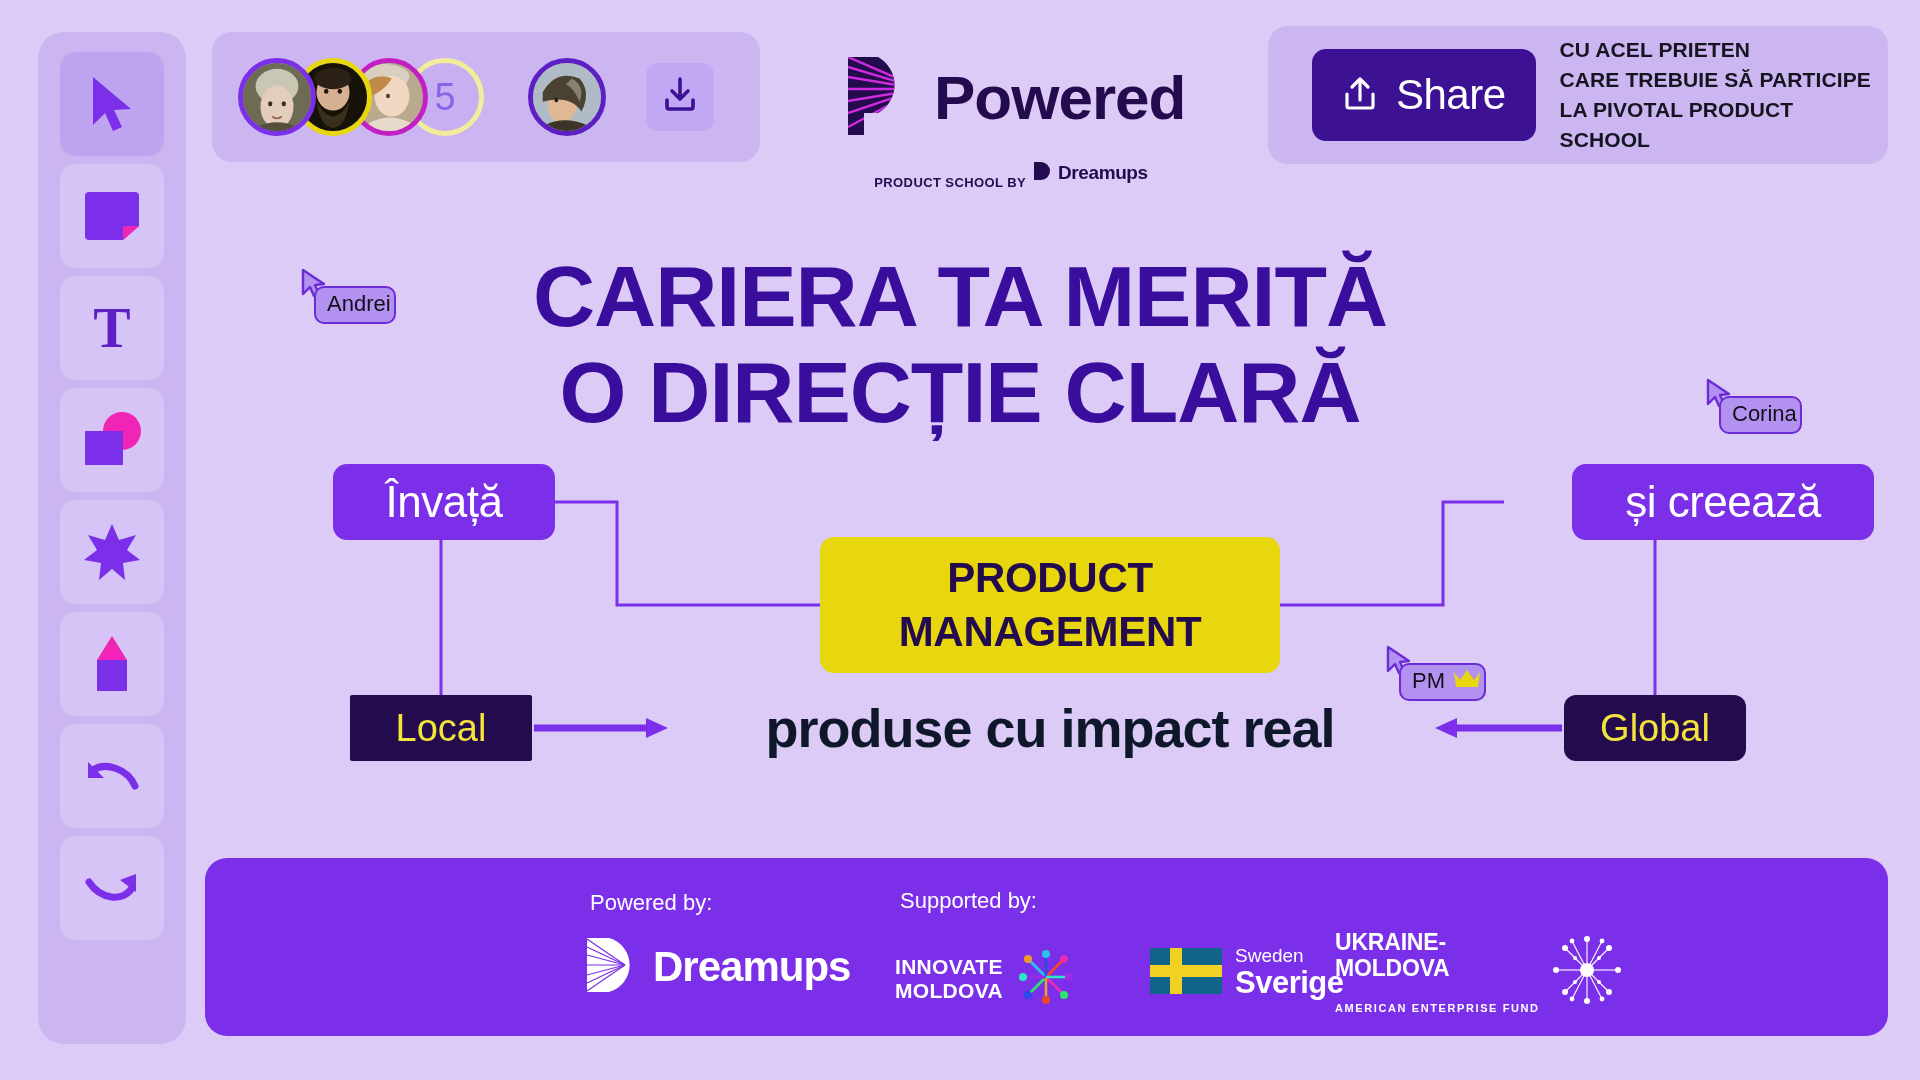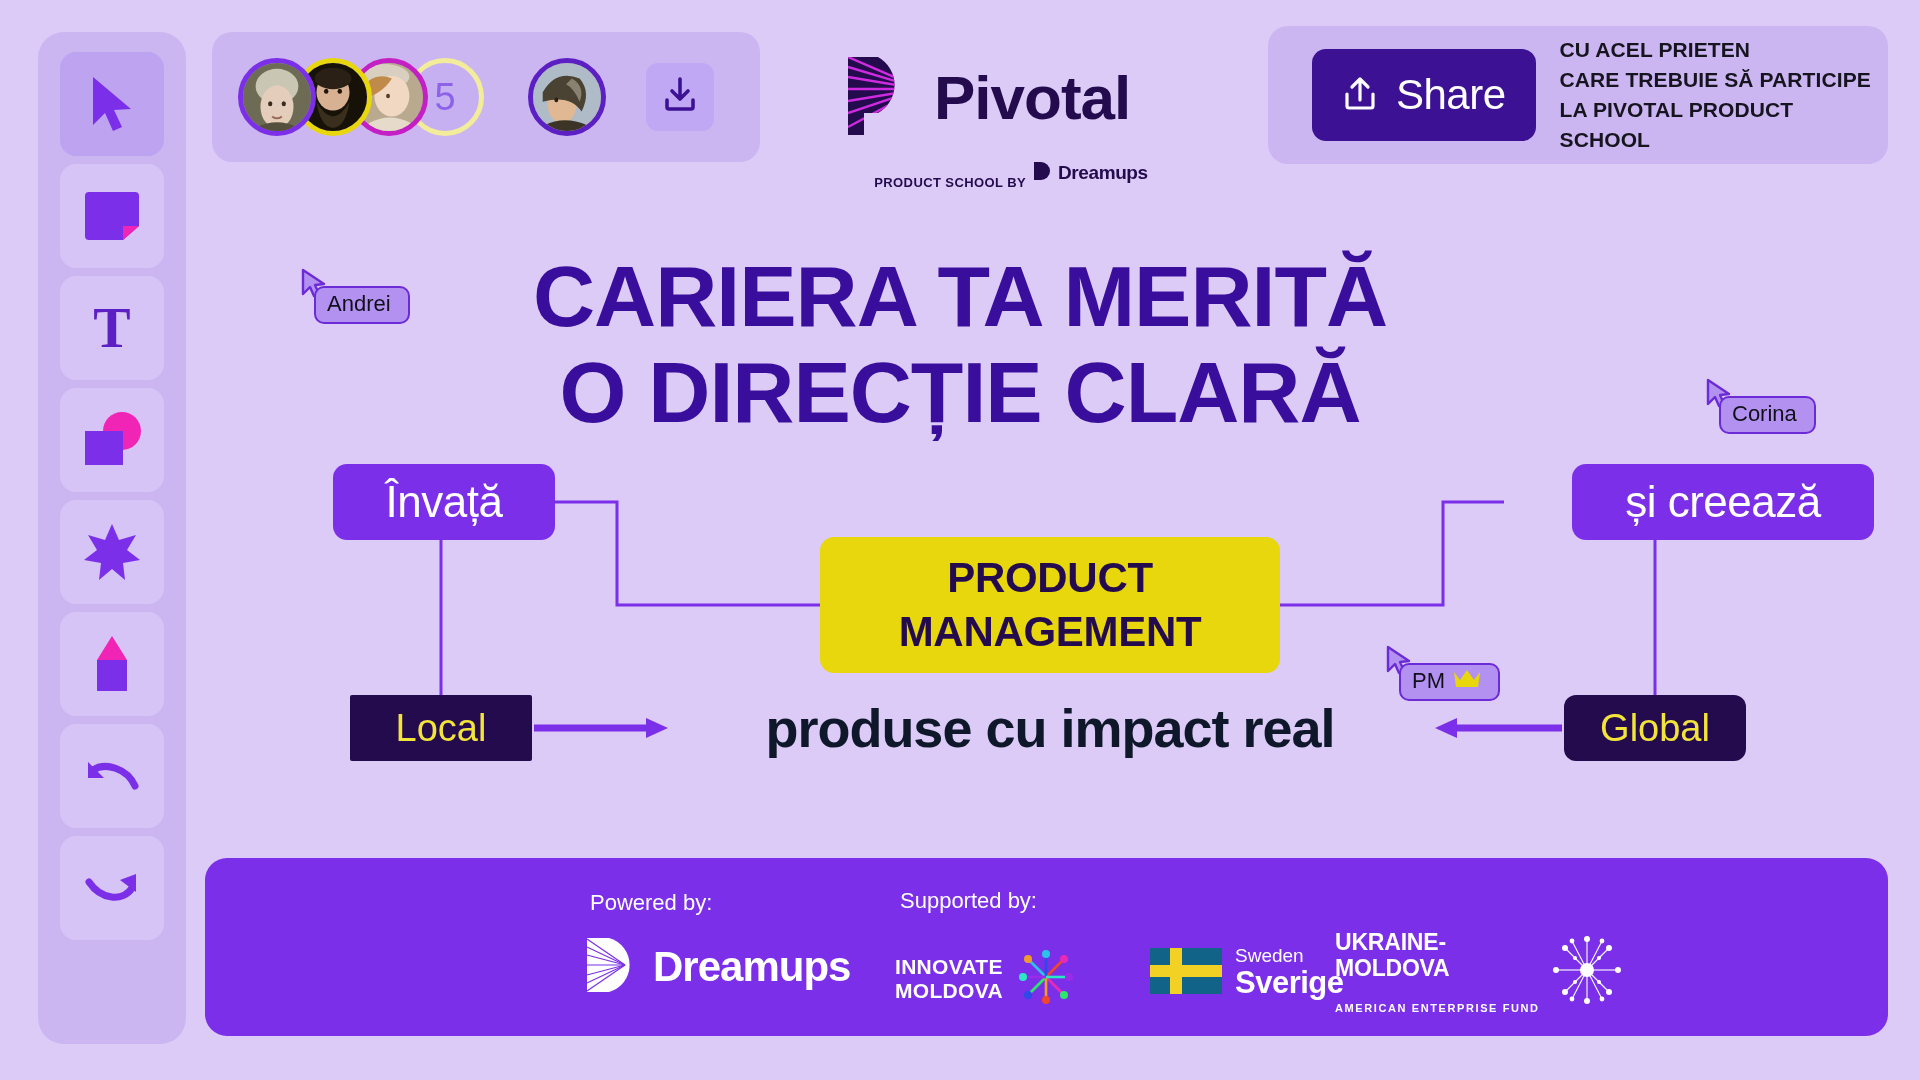--- a/index.html
+++ b/index.html
@@ -90,21 +90,21 @@
     letter-spacing: -1px;
   }
   #headline .l2 { display: block; }
 
   
   .cursor-tag { position: absolute; }
   .cursor-tag .arrow { position: absolute; left: 0; top: 0; }
   .cursor-tag .pill {
     position: absolute; left: 14px; top: 18px;
     background: #B391F0; border: 2.5px solid #6B2BD6;
-    border-radius: 10px; padding: 3px 17px 5px 11px;
+    border-radius: 10px; padding: 3px 3px 5px 11px;
     font-size: 22px; color: #11101A; white-space: nowrap;
     display: flex; align-items: center; gap: 8px;
   }
   #tag-andrei { left: 300px; top: 268px; }
   #tag-corina { left: 1705px; top: 378px; }
   #tag-pm     { left: 1385px; top: 645px; }
 
   
   #diagram { position: absolute; left: 0; top: 450px; width: 1920px; height: 370px; }
   #wires { position: absolute; left: 0; top: 0; width: 1920px; height: 370px; }
@@ -307,21 +307,21 @@
             <line x1="2" y1="2" x2="62" y2="28"></line>
             <line x1="2" y1="12" x2="62" y2="30"></line>
             <line x1="2" y1="22" x2="62" y2="32"></line>
             <line x1="2" y1="34" x2="62" y2="34"></line>
             <line x1="2" y1="46" x2="62" y2="36"></line>
             <line x1="2" y1="58" x2="62" y2="38"></line>
             <line x1="2" y1="72" x2="62" y2="40"></line>
           </g>
         </svg>
       </span>
-      <span id="brandname">Pivotal</span>
+      <span id="brandname">Powered</span>
     </div>
     <div id="brandsub">
       <span class="tx">PRODUCT SCHOOL BY</span>
       <span>
         <svg width="18" height="20" viewBox="0 0 18 20">
             <path d="M1 1 h7 a9 9 0 0 1 0 18 h-7 z" fill="#240B4E"></path>
           </svg>
       </span>
       <span class="dm">Dreamups</span>
     </div>

